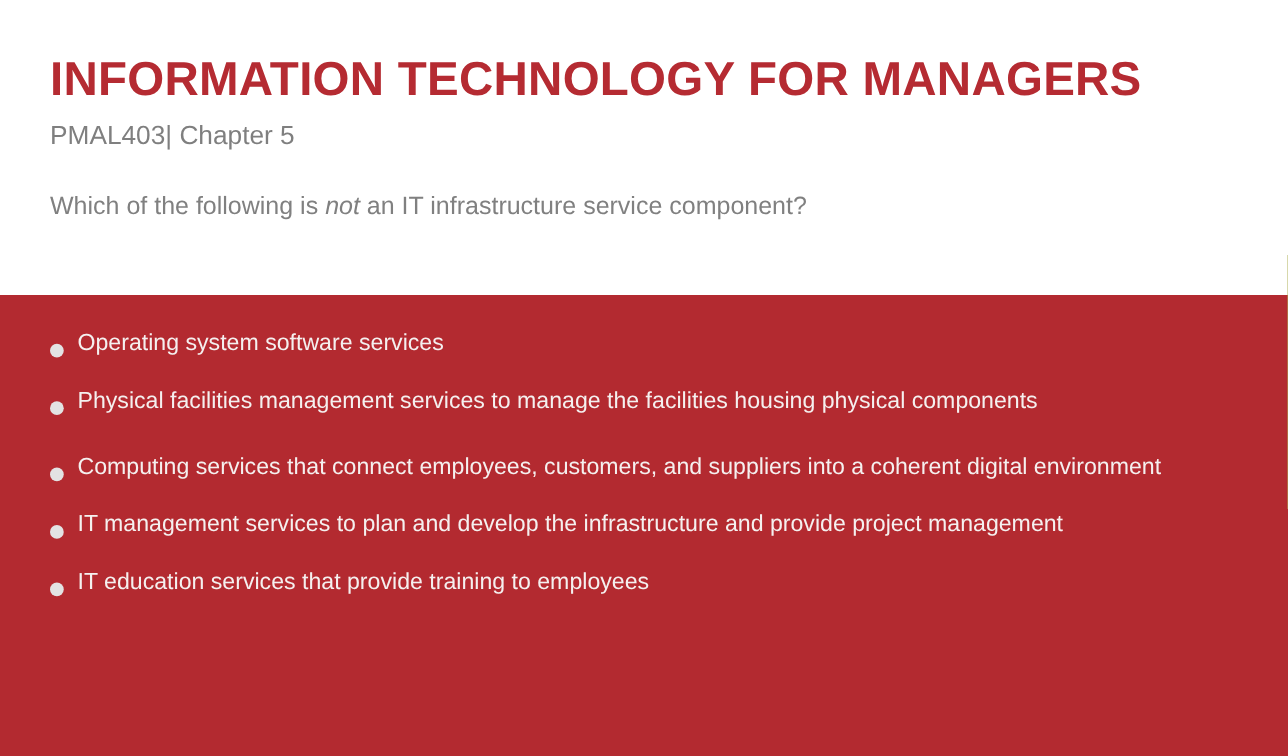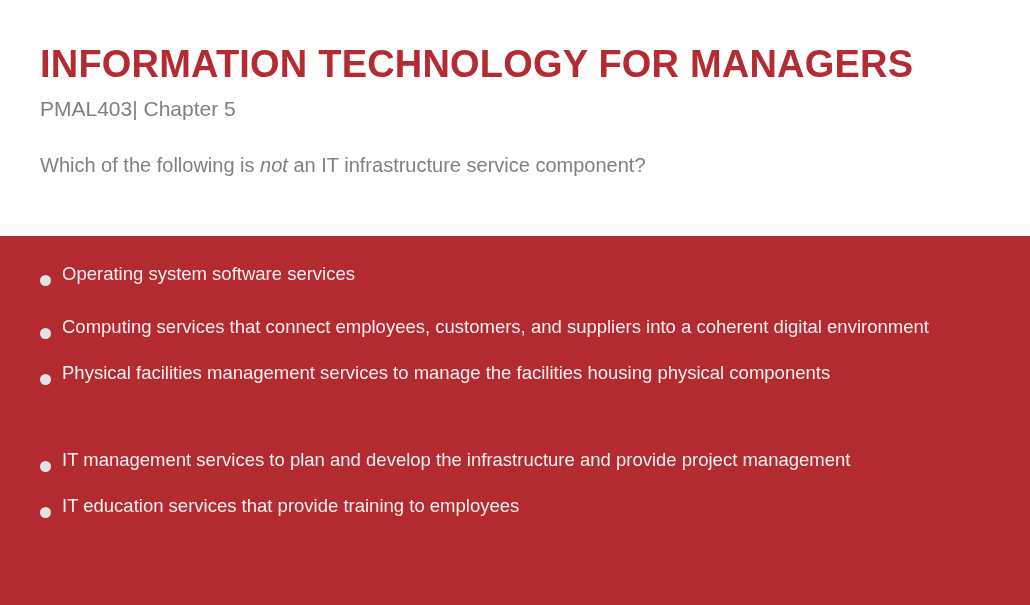--- a/index.html
+++ b/index.html
@@ -116,21 +116,20 @@
     flex: 1 1 auto;
     font-family: "Liberation Sans", sans-serif;
     font-size: 18.5px;
     font-weight: normal;
     line-height: 1.3;
     color: #f5f0ef;
     max-width: 880px;
   }
   .option-item.wide .option-text {
     max-width: 930px;
-    margin-top: 41px;
   }
 </style>
 </head>
 <body>
 
 <div class="slide">
 
   <div class="header">
     <h1 class="slide-title">INFORMATION TECHNOLOGY FOR MANAGERS</h1>
 
@@ -140,28 +139,28 @@
   </div>
 
   <div class="answer-panel">
     <ul class="option-list">
 
       <li class="option-item">
         <span class="bullet-icon"></span>
         <span class="option-text">Operating system software services</span>
       </li>
 
+      <li class="option-item">
+        <span class="bullet-icon"></span>
+        <span class="option-text">Physical facilities management services to manage the facilities housing physical components</span>
+      </li>
+
       <li class="option-item multiline">
         <span class="bullet-icon"></span>
         <span class="option-text">Computing services that connect employees, customers, and suppliers into a coherent digital environment</span>
-      </li>
-
-      <li class="option-item">
-        <span class="bullet-icon"></span>
-        <span class="option-text">Physical facilities management services to manage the facilities housing physical components</span>
       </li>
 
       <li class="option-item wide">
         <span class="bullet-icon"></span>
         <span class="option-text">IT management services to plan and develop the infrastructure and provide project management</span>
       </li>
 
       <li class="option-item">
         <span class="bullet-icon"></span>
         <span class="option-text">IT education services that provide training to employees</span>

